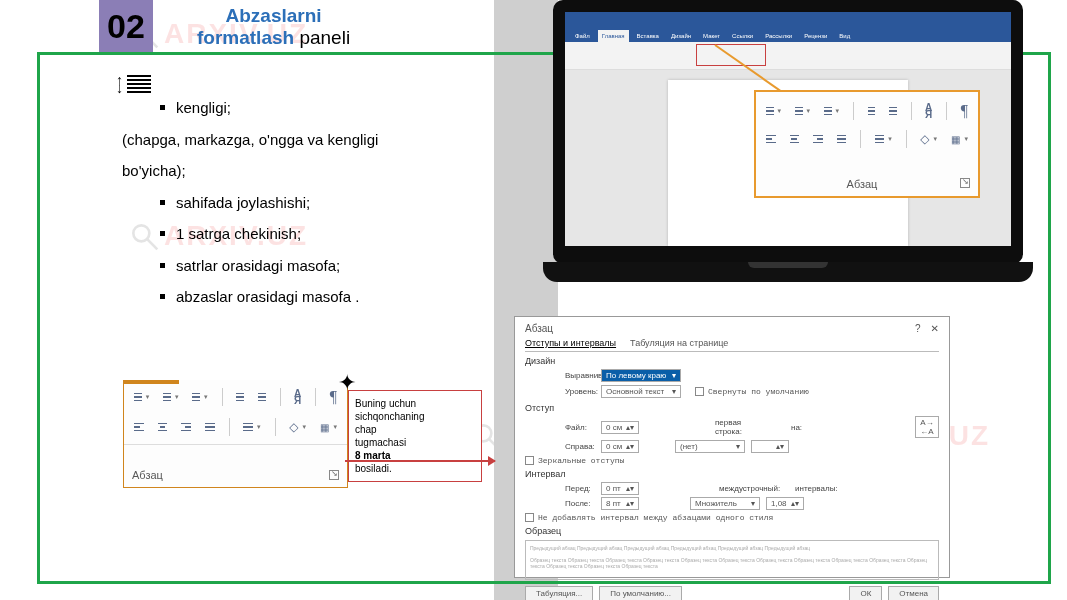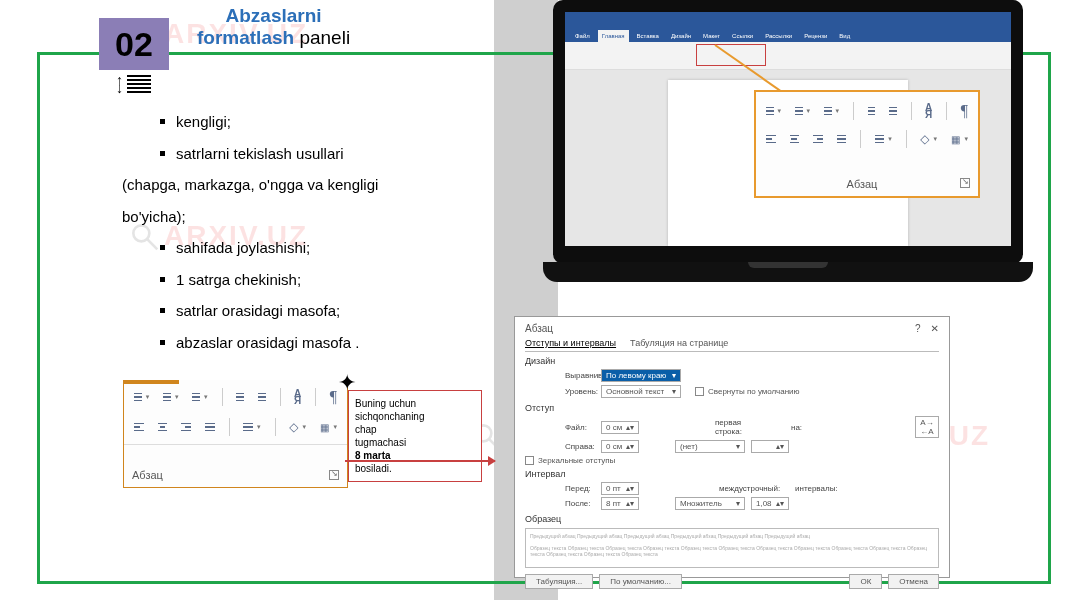--- a/index.html
+++ b/index.html
@@ -24,22 +24,22 @@
     font-size: 28px;
     letter-spacing: 2px;
     pointer-events: none;
   }
   .watermark svg { width: 32px; height: 32px; opacity: 0.7; }
 
   
   .page-num-box {
     position: absolute;
     left: 99px;
-    top: 18px;
-    width: 70px;
+    top: 0;
+    width: 54px;
     height: 52px;
     background: #8b7eb6;
     color: #000;
     font-size: 34px;
     font-weight: 700;
     display: flex;
     align-items: center;
     justify-content: center;
     z-index: 10;
   }
@@ -75,21 +75,21 @@
     right: 16px;
     bottom: 16px;
     border: 3px solid #1fa54a;
     z-index: 2;
   }
 
   
   .left-col {
     position: absolute;
     left: 122px;
-    top: 106px;
+    top: 92px;
     width: 360px;
     z-index: 5;
   }
 
   .line-icon {
     position: absolute;
     left: 116px;
     top: 75px;
     z-index: 5;
     display: flex;
@@ -403,21 +403,21 @@
     justify-content: space-between;
   }
   .dialog .row .sel.blue { background:#0a5ea8; color:#fff; }
   .dialog .row .spin {
     border: 1px solid #aaa;
     padding: 1px 4px;
     width: 38px;
     display: flex;
     justify-content: space-between;
   }
-  .dialog .chk { display:flex; align-items:center; gap:4px; font-size:8px; margin:3px 0;}
+  .dialog .chk { display:flex; align-items:center; gap:4px; font-size:8px; margin:3px 0;font-family:Liberation Mono, monospace;}
   .dialog .chk .box { width:9px; height:9px; border:1px solid #888; }
   .dialog .preview {
     border:1px solid #bbb;
     height: 40px;
     margin-top: 4px;
     padding: 4px;
     font-size: 5px;
     color: #aaa;
     line-height: 1.2;
     overflow: hidden;
@@ -537,21 +537,20 @@
       <div></div>
       <div></div>
       <div></div>
       <div></div>
     </div>
 </div>
 
 <div class="left-col">
   <ul class="bullets" id="bullet-list">
       <li class="bullet">kengligi;</li>
-      <li class="bullet">satrlarni tekislash usullari</li>
       <li class="nobullet">(chapga, markazga, o'ngga va kengligi</li>
       <li class="nobullet">bo'yicha);</li>
       <li class="bullet">sahifada joylashishi;</li>
       <li class="bullet">1 satrga chekinish;</li>
       <li class="bullet">satrlar orasidagi masofa;</li>
       <li class="bullet">abzaslar orasidagi masofa .</li>
     </ul>
 </div>
 
 <div class="panel-mock">
@@ -819,29 +818,33 @@
       </span>
     <label style="margin-left:34px;">междустрочный:</label>
     <label style="width:44px;">интервалы:</label>
   </div>
   <div class="row">
     <label>После:</label>
     <span class="spin">
         <span>8 пт</span>
         <span>▴▾</span>
       </span>
-    <span class="sel" style="margin-left:30px;min-width:70px;">
+    <span class="sel" style="margin-left:45px;min-width:70px;">
         <span>Множитель</span>
         <span>▾</span>
       </span>
     <span class="spin">
         <span>1,08</span>
         <span>▴▾</span>
       </span>
   </div>
+  <div class="chk">
+      <span class="box"></span>
+      <span>Не добавлять интервал между абзацами одного стиля</span>
+    </div>
 
   <div class="section-title">Образец</div>
   <div class="preview">
     Предыдущий абзац Предыдущий абзац Предыдущий абзац Предыдущий абзац Предыдущий абзац Предыдущий абзац<br><br>
     Образец текста Образец текста Образец текста Образец текста Образец текста Образец текста Образец текста Образец текста Образец текста Образец текста Образец текста Образец текста Образец текста Образец текста
   </div>
 
   <div class="buttons">
     <div class="left">
       <span class="btn">Табуляция...</span>

